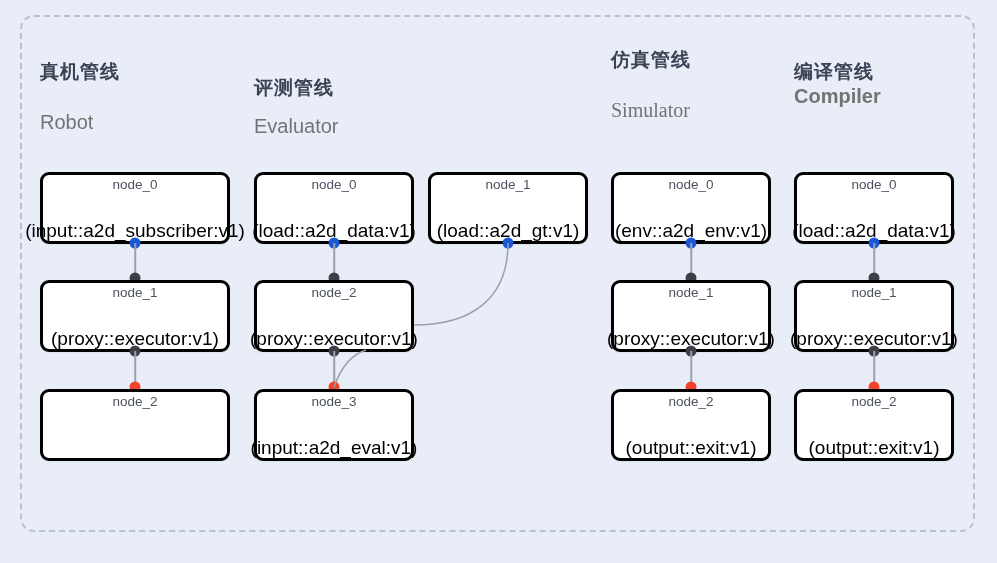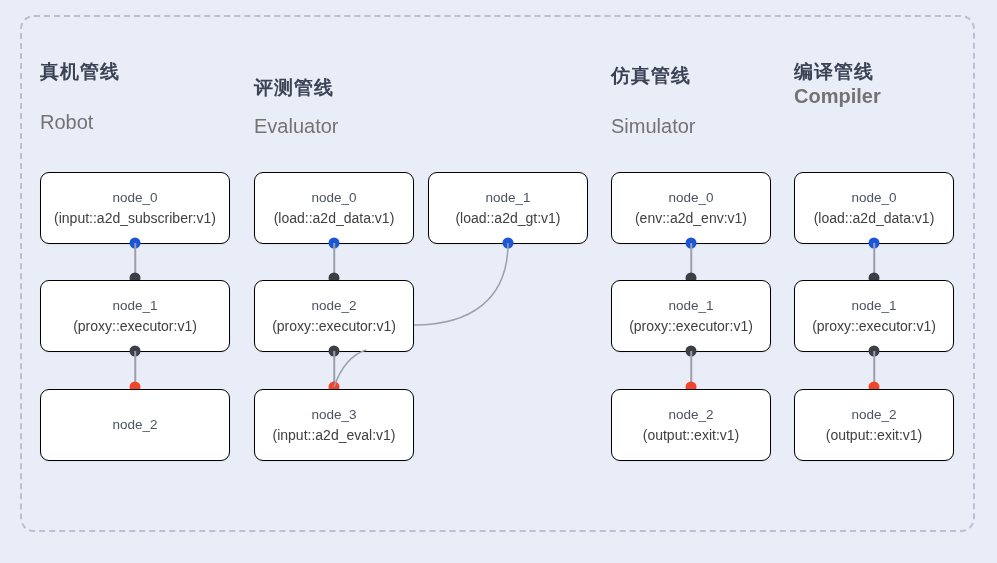--- a/index.html
+++ b/index.html
@@ -55,38 +55,38 @@
     color: #737373;
     line-height: 24px;
     white-space: nowrap;
   }
 
   
   .node {
     position: absolute;
     box-sizing: border-box;
     background: #ffffff;
-    border: 1px solid #000000;
+    border: 3px solid #000000;
     border-radius: 9px;
     box-shadow: 0 1px 2px rgba(40,55,90,0.06);
     display: flex;
     flex-direction: column;
     align-items: center;
-    justify-content: center;
+    justify-content: space-between;
     height: 72px;
   }
   .node-id {
     font-size: 13.5px;
     color: #4c5260;
     line-height: 20px;
     white-space: nowrap;
   }
   .node-type {
-    font-size: 14px;
-    color: #404040;
+    font-size: 19px;
+    color: #000000;
     line-height: 20px;
     white-space: nowrap;
   }
 
   
   .port {
     position: absolute;
     width: 11px;
     height: 11px;
     border-radius: 50%;
@@ -169,21 +169,21 @@
   </div>
   <div class="port dark" style="left:334px; top:351px;"></div>
   <div class="edge-v" style="left:334px; top:351px; height:36px;"></div>
   <div class="port red" style="left:334px; top:387px;"></div>
 
   <div class="node" style="left:254px; top:389px; width:160px;">
     <div class="node-id">node_3</div>
     <div class="node-type">(input::a2d_eval:v1)</div>
   </div>
 
-  <div class="col-head" style="left:611px; top:64px; width:160px;">
+  <div class="col-head" style="left:611px; top:48px; width:160px;font-family:Liberation Serif, serif;">
     <div class="col-title-cn">仿真管线</div>
     <div class="col-title-en" style="margin-top:26px;">Simulator</div>
   </div>
 
   <div class="node" style="left:611px; top:172px; width:160px;">
     <div class="node-id">node_0</div>
     <div class="node-type">(env::a2d_env:v1)</div>
   </div>
   <div class="port blue" style="left:691px; top:243px;"></div>
   <div class="edge-v" style="left:691px; top:243px; height:35px;"></div>

